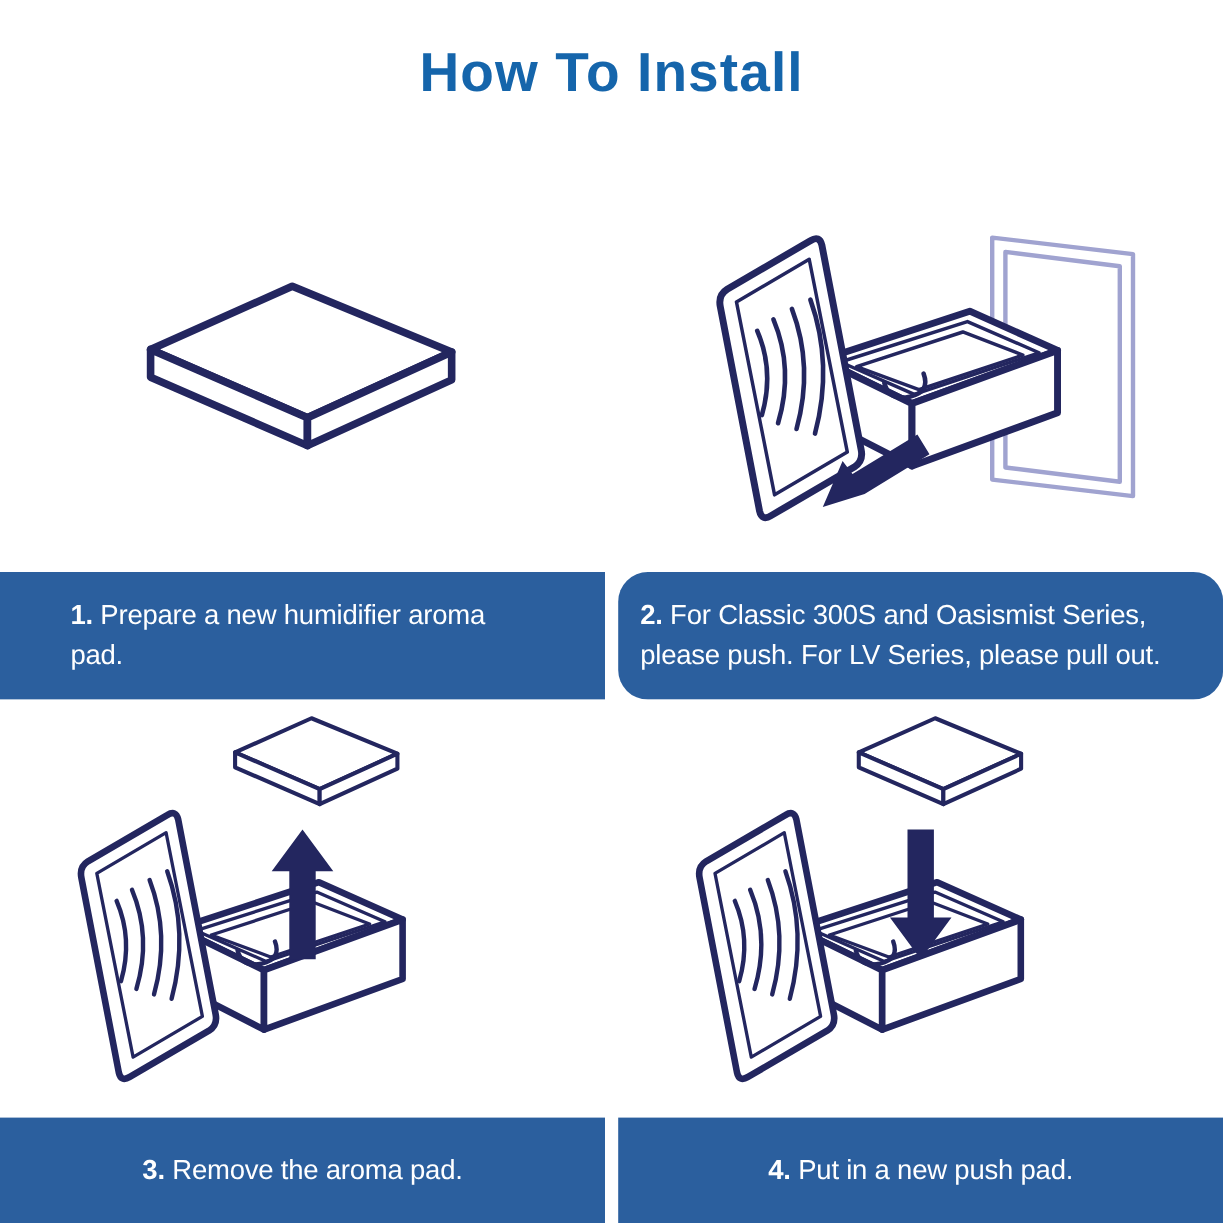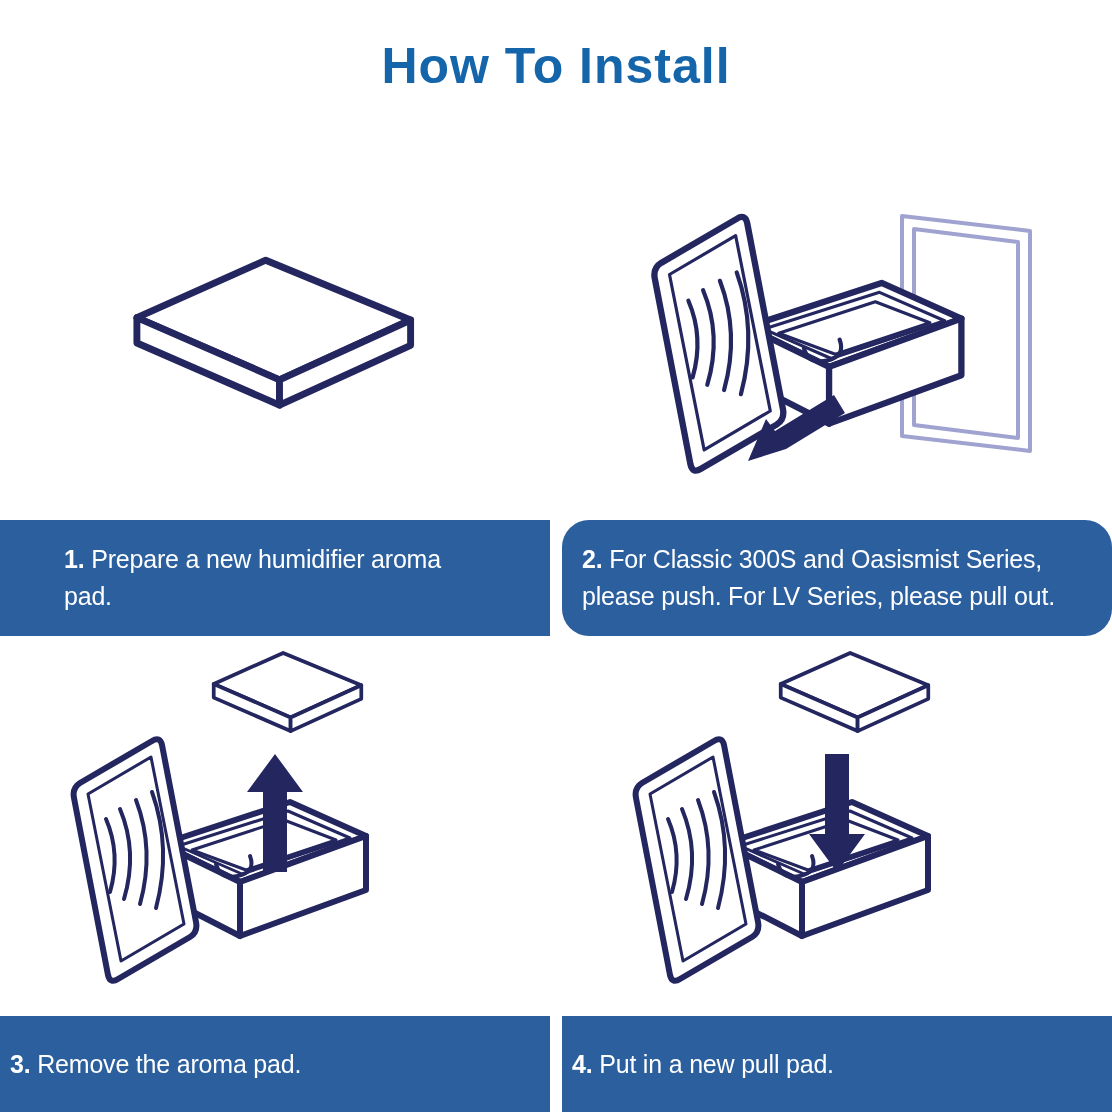--- a/index.html
+++ b/index.html
@@ -43,21 +43,21 @@
     font-size:25px;
     line-height:37px;
     display:flex;
     align-items:center;
     letter-spacing:-0.2px;
   }
   .bar p{margin:0;}
   .bar .num{font-weight:700;}
   .bar-1{padding:0 76px 0 64px;}
   .bar-2{padding:0 4px 0 20px;border-radius:27px;}
-  .bar-3,.bar-4{text-align:center;padding:5px 10px;}
+  .bar-3,.bar-4{justify-content:center;text-align:center;padding:5px 10px;}
 
   
   .ink{fill:#fff;stroke:var(--line_navy,#23265f);stroke-width:6;stroke-linejoin:round;}
   .ink-line{fill:none;stroke:var(--line_navy,#23265f);stroke-width:4;stroke-linecap:round;stroke-linejoin:round;}
   .thin{stroke-width:3;}
   .solid{fill:var(--line_navy,#23265f);stroke:none;}
   .frame path{fill:none;stroke:var(--frame_purple,#a0a3d0);stroke-width:4;stroke-linejoin:round;}
 </style>
 </head>
 <body>
@@ -139,16 +139,16 @@
       <use href="#pad-shape" transform="translate(175,2) scale(0.62)"></use>
       <use href="#drawer-unit" transform="translate(18,78)"></use>
       <use href="#arrow-down-shape" transform="translate(205,108)"></use>
     </svg>
   </div>
 
   <div class="bar bar-3">
     <p><span class="num">3.</span> <span>Remove the aroma pad.</span></p>
   </div>
   <div class="bar bar-4">
-    <p><span class="num">4.</span> <span>Put in a new pull pad.</span></p>
+    <p><span class="num">4.</span> <span>Put in a new push pad.</span></p>
   </div>
 
 </div>
 
 </body></html>

